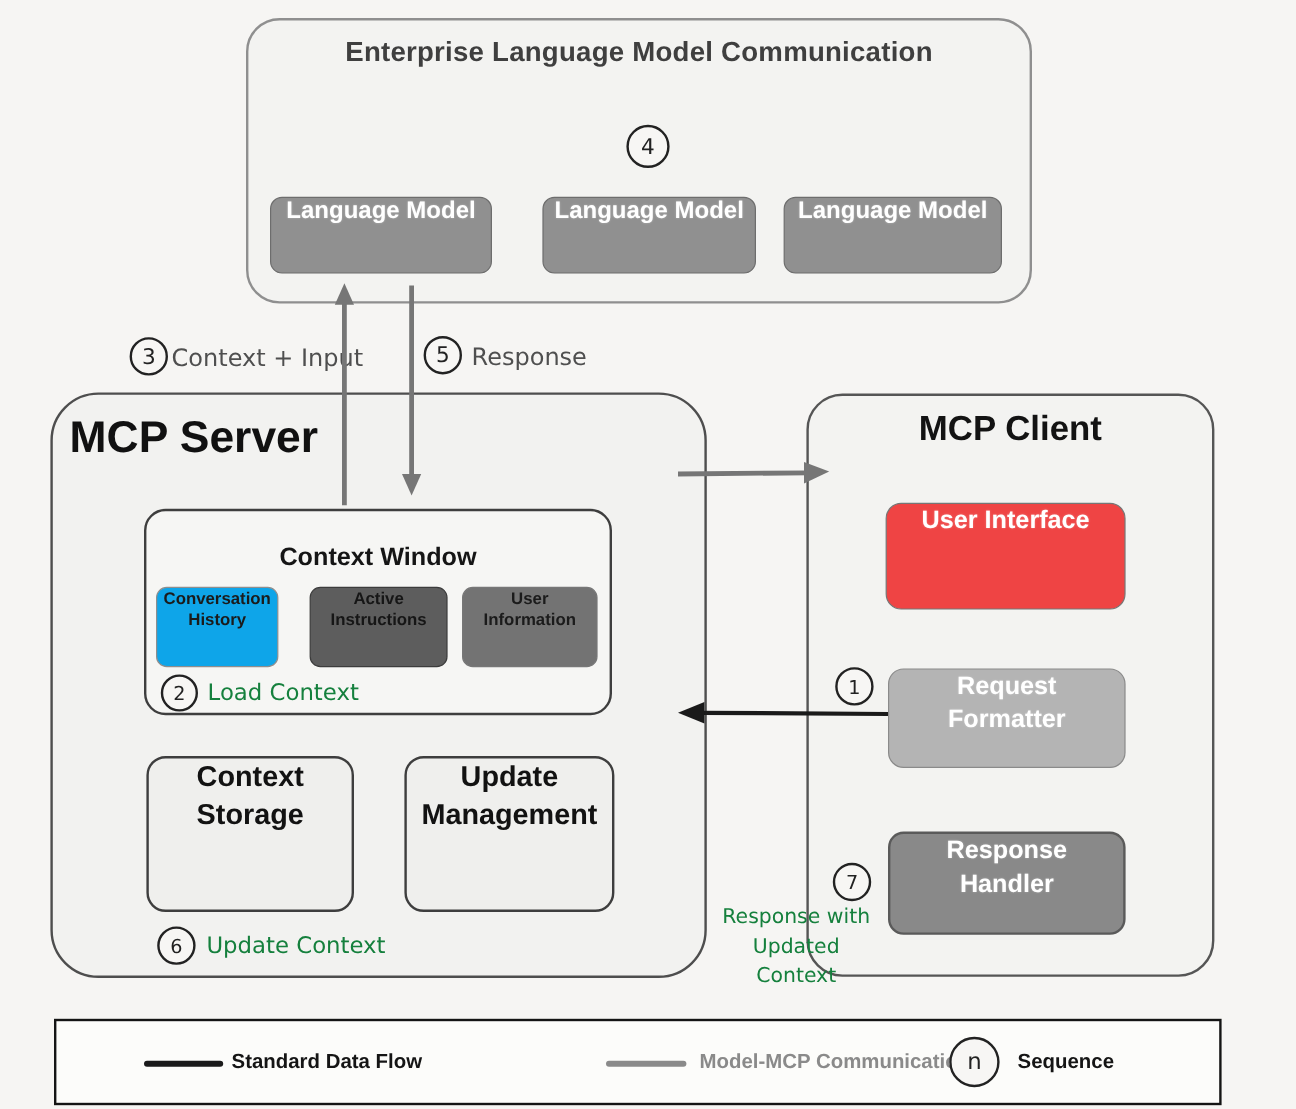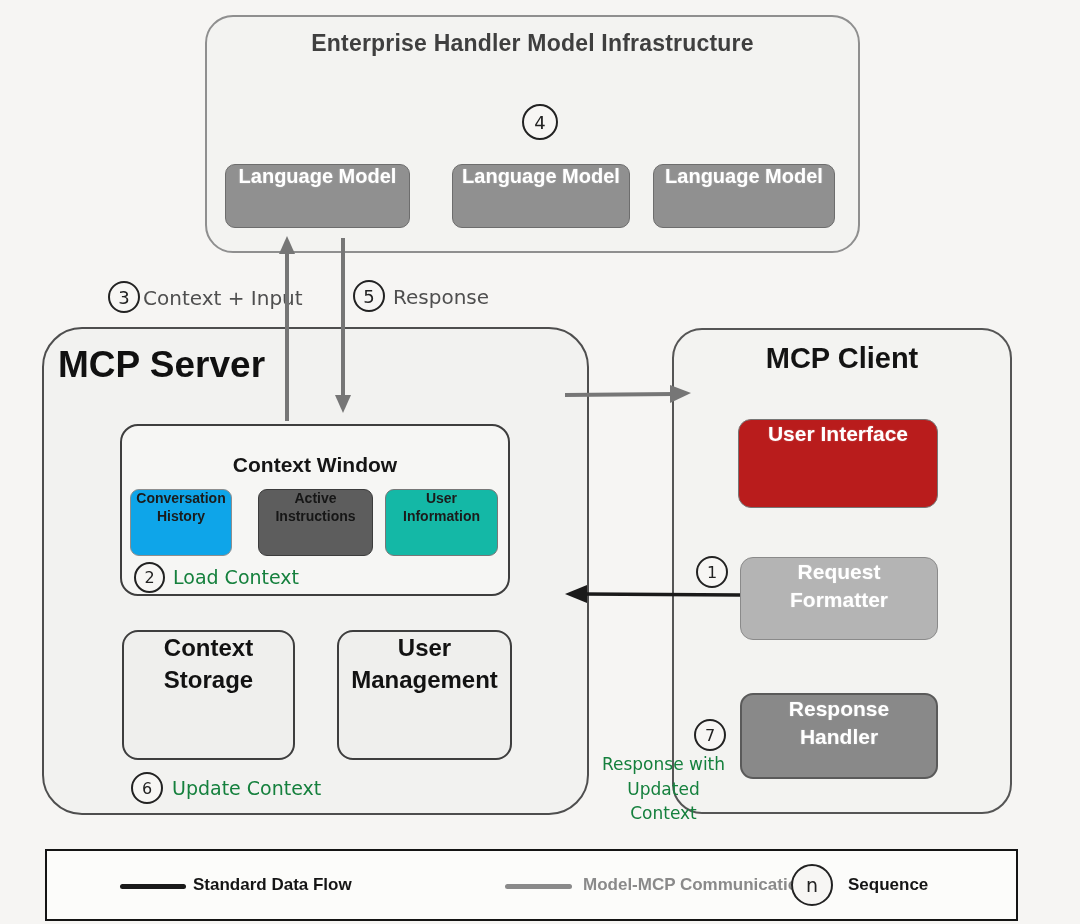--- a/index.html
+++ b/index.html
@@ -54,31 +54,31 @@
     top:164px;height:64px;background:#909090;border:1px solid #6d6d6d;
     color:#fff;font-size:20px;text-shadow:0 0 2px rgba(255,255,255,.35);
   }
   .lm-1{left:225px;width:185px;}
   .lm-2{left:452px;width:178px;}
   .lm-3{left:653px;width:182px;}
 
   .cwitem{top:489px;height:67px;font-size:14px;line-height:1.25;color:#1b1b1b;border-radius:9px;}
   .cw-hist{left:130px;width:102px;background:#0ea5e9;border:1.5px solid #8e8e8e;}
   .cw-act {left:258px;width:115px;background:#5d5d5d;border:1.5px solid #3c3c3c;color:#161616;}
-  .cw-user{left:385px;width:113px;background:#14b8a6;border:1.5px solid #777;}
+  .cw-user{left:385px;width:113px;background:#737373;border:1.5px solid #777;}
 
   .store-box{
     top:630px;height:130px;background:#efefed;border:2.5px solid #3e3e3e;
     border-radius:15px;color:#121212;font-size:24px;line-height:1.35;border-radius:16px;
   }
   .ctx-store{left:122px;width:173px;padding:0 24px;}
   .tok-mgmt{left:337px;width:175px;padding:0 14px;}
 
   .client-chip{color:#fff;font-size:21px;line-height:1.35;text-shadow:0 0 2px rgba(255,255,255,.3);border-radius:13px;}
-  .ui-chip {left:738px;top:419px;width:200px;height:89px;background:#b91c1c;border:1.5px solid #767676;}
+  .ui-chip {left:738px;top:419px;width:200px;height:89px;background:#ef4444;border:1.5px solid #767676;}
   .rf-chip {left:740px;top:557px;width:198px;height:83px;background:#b4b4b4;border:1.5px solid #8a8a8a;padding:0 34px;}
   .rh-chip {left:740px;top:693px;width:198px;height:86px;background:#898989;border:2px solid #5a5a5a;padding:0 34px;}
 
   
   .seq{
     display:flex;align-items:center;justify-content:center;
     background:#f7f6f4;border:2.5px solid #222;border-radius:50%;
     font-family:"DejaVu Sans", sans-serif;font-size:18px;color:#222;
   }
   .hand{
@@ -100,21 +100,21 @@
   .legend-seq{left:791px;top:864px;width:42px;height:42px;font-size:19px;}
 
   svg.arrows{position:absolute;left:0;top:0;pointer-events:none;}
 </style>
 </head>
 <body>
 
 <div class="canvas">
 
   <div class="abs infra-box"></div>
-  <div class="abs infra-title">Enterprise Handler Model Infrastructure</div>
+  <div class="abs infra-title">Enterprise Language Model Communication</div>
 
   <div class="abs seq" style="left:522px;top:104px;width:36px;height:36px;">
     <span>4</span>
   </div>
 
   <div class="abs chip lm-chip lm-1">
     <span>Language Model</span>
   </div>
   <div class="abs chip lm-chip lm-2">
     <span>Language Model</span>
@@ -151,21 +151,21 @@
 
   <div class="abs seq" style="left:134px;top:562px;width:31px;height:31px;font-size:16px;">
     <span>2</span>
   </div>
   <div class="abs hand hand-dark" style="left:173px;top:566px;font-size:19px;">Load Context</div>
 
   <div class="abs chip store-box ctx-store">
     <span>Context Storage</span>
   </div>
   <div class="abs chip store-box tok-mgmt">
-    <span>User Management</span>
+    <span>Update Management</span>
   </div>
 
   <div class="abs seq" style="left:131px;top:772px;width:32px;height:32px;font-size:16px;">
     <span>6</span>
   </div>
   <div class="abs hand hand-dark" style="left:172px;top:777px;font-size:19px;">Update Context</div>
 
   <div class="abs client-box"></div>
   <div class="abs client-title">MCP Client</div>
 

